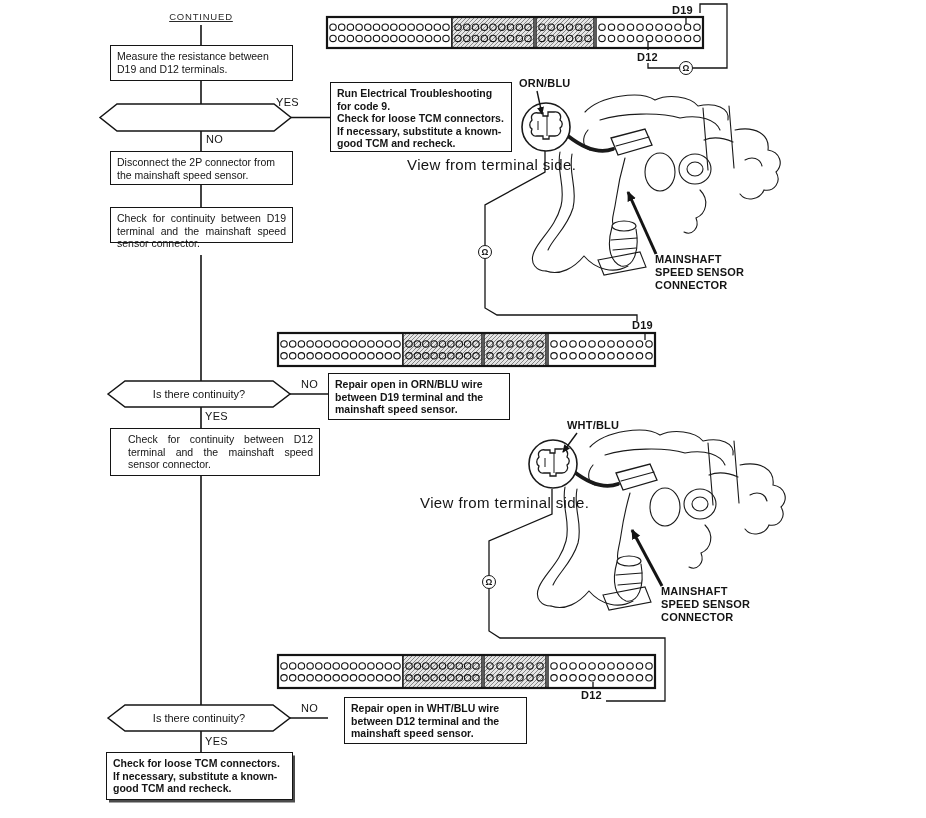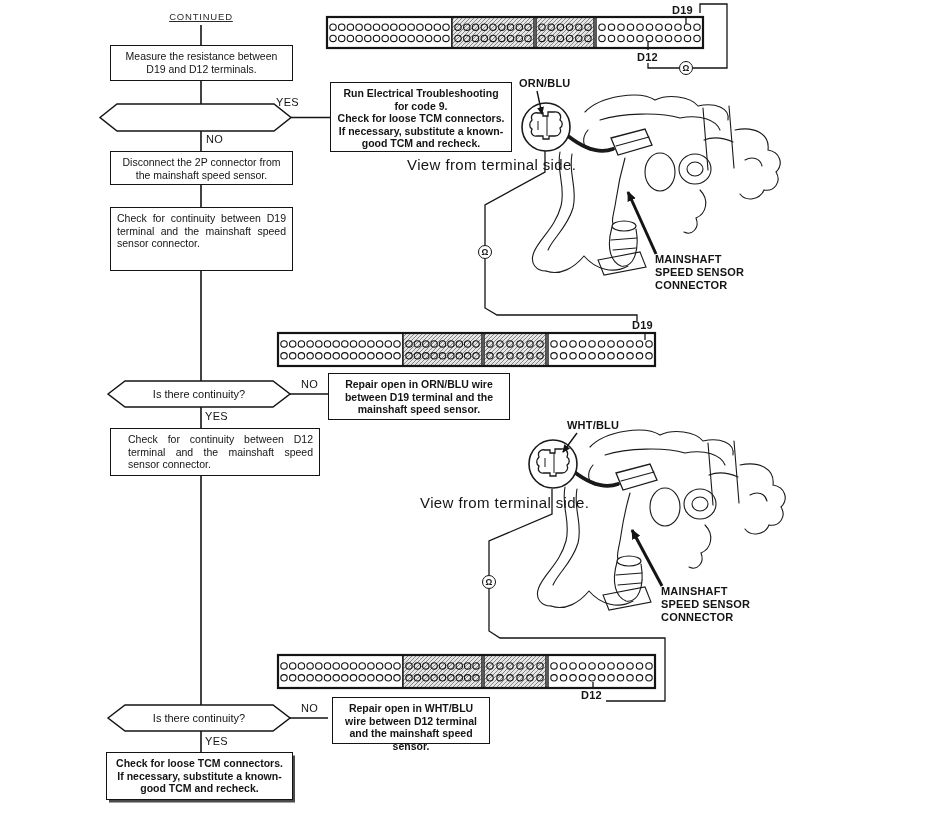--- a/index.html
+++ b/index.html
@@ -6,21 +6,20 @@
   .canvas{
     position:relative;width:926px;height:818px;background:#fff;overflow:hidden;
     font-family:"Liberation Sans",sans-serif;color:#141414;
   }
   .canvas svg{position:absolute;left:0;top:0;}
   .abs{position:absolute;text-decoration:underline;}
   .box{
     position:absolute;border:1.5px solid #141414;background:#fff;
     font-size:10.5px;line-height:12.6px;padding:4px 6px;box-sizing:border-box;
     white-space:pre-line;
-    text-align:center;
   }
   .bold{font-weight:bold;}
   .justify{text-align:justify;}
   .hex-label{
     position:absolute;display:flex;align-items:center;justify-content:center;
     font-size:11px;text-align:center;
   }
   .branch{position:absolute;font-size:11px;letter-spacing:.3px;}
   .tag{position:absolute;font-size:11px;font-weight:bold;letter-spacing:.2px;}
   .plain-label{position:absolute;font-size:15px;letter-spacing:.4px;}
@@ -391,35 +390,35 @@
   <div class="hex-label" style="left:104px;top:104px;width:184px;height:27px;margin-top:40px;">Is the resistance 400 – 600 Ω?</div>
   <div class="branch" style="left:276px;top:96px;">YES</div>
   <div class="branch" style="left:206px;top:133px;">NO</div>
 
   <div class="box bold" style="left:330px;top:82px;width:182px;height:70px;">Run Electrical Troubleshooting for code 9.
 Check for loose TCM connectors.
 If necessary, substitute a known-good TCM and recheck.</div>
 
   <div class="box" style="left:110px;top:151px;width:183px;height:34px;">Disconnect the 2P connector from the mainshaft speed sensor.</div>
 
-  <div class="box justify" style="left:110px;top:207px;width:183px;height:64px;">Check for continuity between D19 terminal and the mainshaft speed sensor connector.</div>
+  <div class="box justify" style="left:110px;top:207px;width:183px;height:36px;">Check for continuity between D19 terminal and the mainshaft speed sensor connector.</div>
 
   <div class="hex-label" style="left:112px;top:381px;width:174px;height:26px;">Is there continuity?</div>
   <div class="branch" style="left:301px;top:378px;">NO</div>
   <div class="branch" style="left:205px;top:410px;">YES</div>
 
   <div class="box bold" style="left:328px;top:373px;width:182px;height:47px;">Repair open in ORN/BLU wire between D19 terminal and the mainshaft speed sensor.</div>
 
   <div class="box justify" style="left:110px;top:428px;width:210px;height:48px;padding-left:17px;">Check for continuity between D12 terminal and the mainshaft speed sensor connector.</div>
 
   <div class="hex-label" style="left:112px;top:705px;width:174px;height:26px;">Is there continuity?</div>
   <div class="branch" style="left:301px;top:702px;">NO</div>
   <div class="branch" style="left:205px;top:735px;">YES</div>
 
-  <div class="box bold" style="left:332px;top:697px;width:158px;height:47px;">Repair open in WHT/BLU wire between D12 terminal and the mainshaft speed sensor.</div>
+  <div class="box bold" style="left:344px;top:697px;width:183px;height:47px;">Repair open in WHT/BLU wire between D12 terminal and the mainshaft speed sensor.</div>
 
   <div class="box bold shadow" style="left:106px;top:752px;width:187px;height:48px;">Check for loose TCM connectors.
 If necessary, substitute a known-good TCM and recheck.</div>
 
   <div class="tag" style="left:672px;top:4px;">D19</div>
   <div class="tag" style="left:637px;top:51px;">D12</div>
   <div class="tag" style="left:632px;top:319px;">D19</div>
   <div class="tag" style="left:581px;top:689px;">D12</div>
 
   <div class="ohm" style="left:679px;top:61px;">Ω</div>

